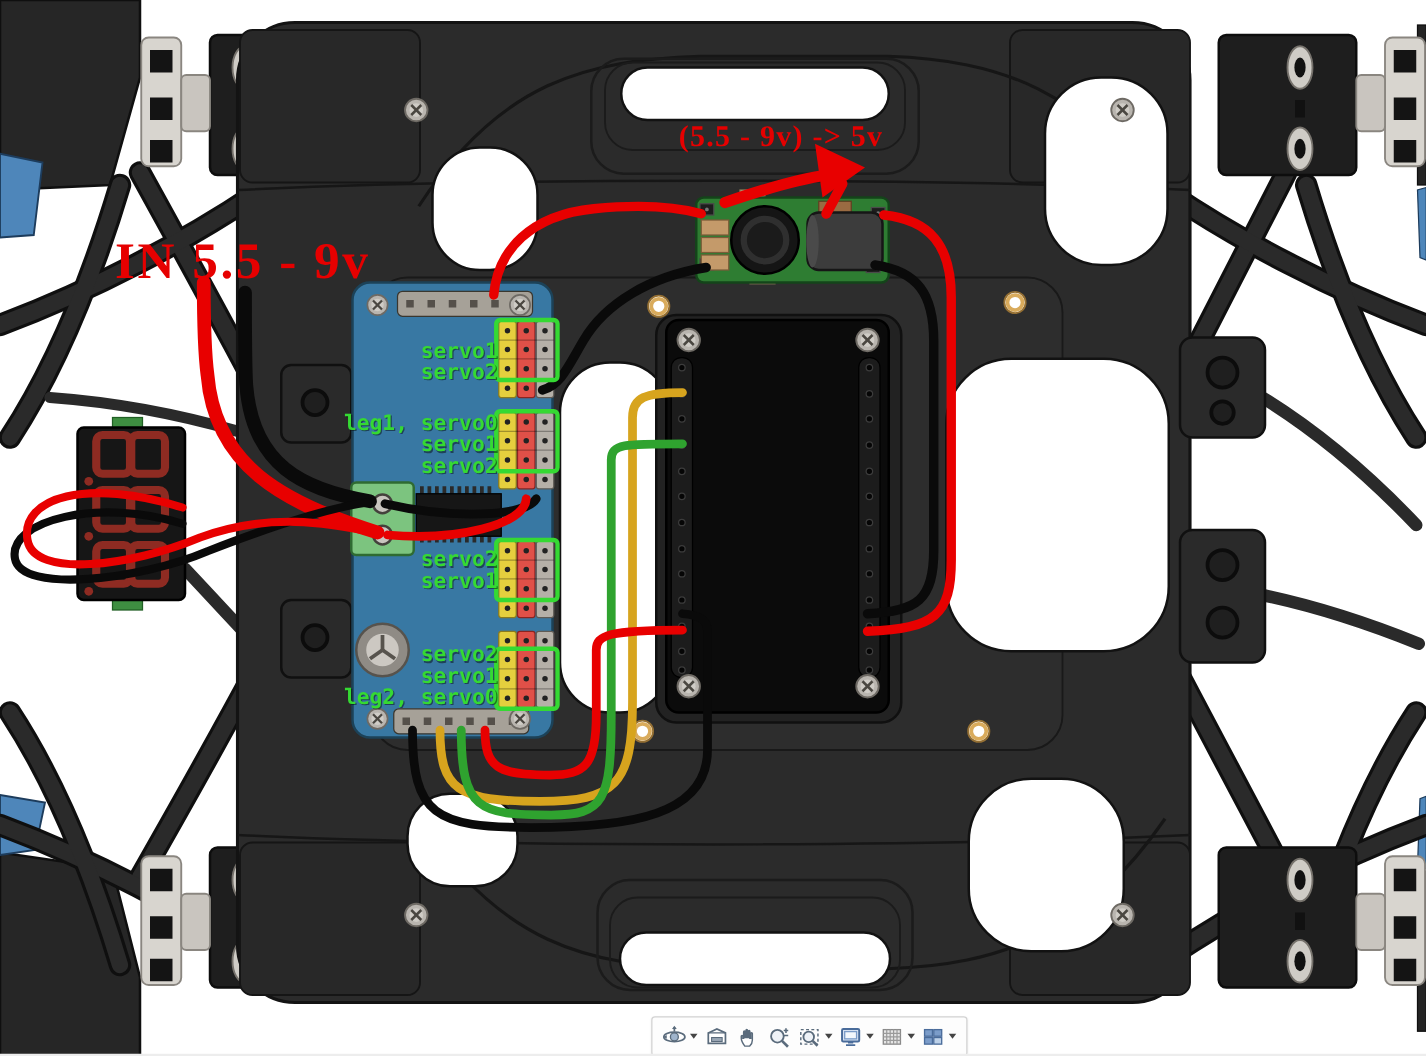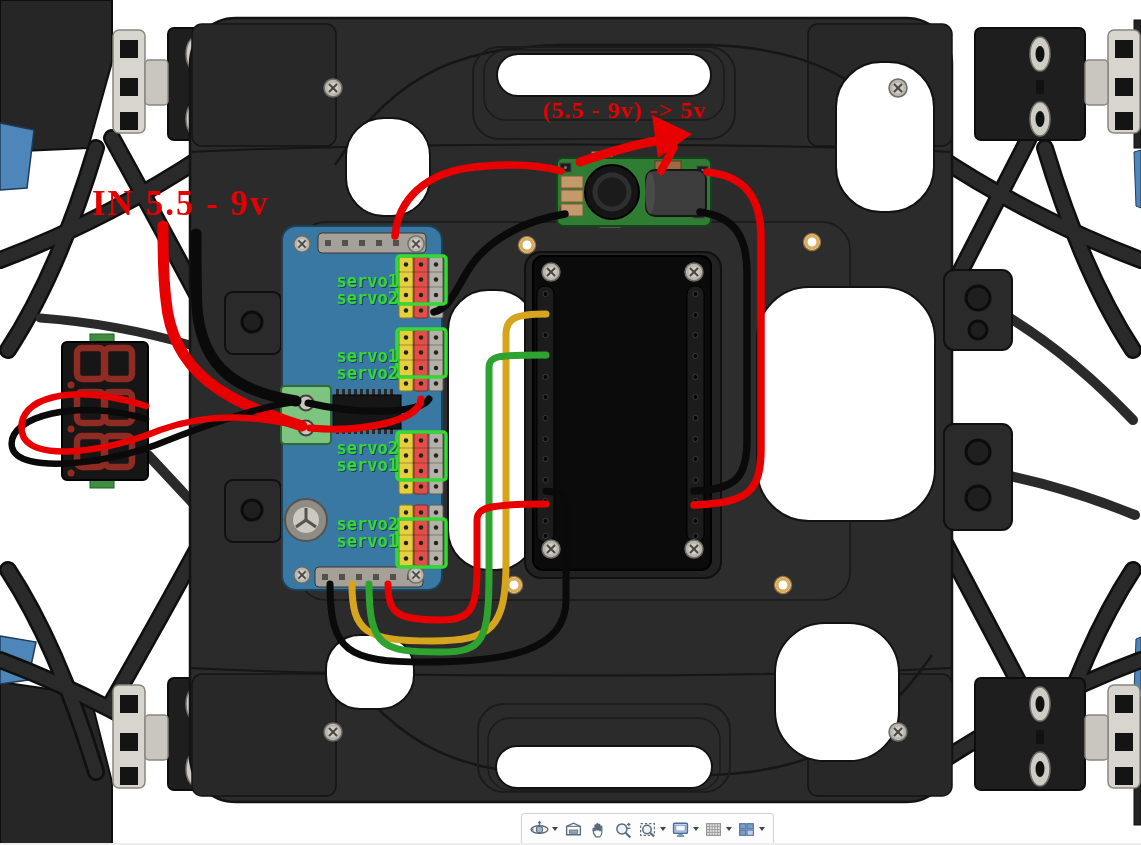--- a/index.html
+++ b/index.html
@@ -1,21 +1,21 @@
 <!DOCTYPE html>
 <html><head>
 <meta charset="utf-8">
 <style>
   html,body{margin:0;padding:0;background:#fff;}
   .stage{position:relative;width:1141px;height:845px;background:#ffffff;overflow:hidden;
          font-family:"Liberation Sans",sans-serif;}
   .stage svg.scene{position:absolute;left:0;top:0;}
   .ann{position:absolute;color:#e60000;font-family:"Liberation Serif",serif;font-weight:bold;
        white-space:pre;pointer-events:none;}
-  .ann-in{left:92px;top:184px;font-size:35px;letter-spacing:2px;}
+  .ann-in{left:92px;top:184px;font-size:41px;letter-spacing:2px;}
   .ann-reg{left:543px;top:97px;font-size:24px;letter-spacing:1px;}
   .pcb-label{position:absolute;right:743px;width:230px;text-align:right;
              color:#35d933;font-family:"DejaVu Sans Mono",monospace;font-weight:bold;
              font-size:17px;line-height:18px;height:18px;letter-spacing:0px;
              text-shadow:1px 1px 0 rgba(0,0,0,.45);pointer-events:none;white-space:pre;}
   .toolbar{position:absolute;left:521px;top:813px;height:30px;display:flex;align-items:center;
            gap:1px;padding:0 6px;background:#fdfdfd;border:1px solid #d2d2d2;border-radius:3px;
            box-shadow:0 1px 2px rgba(0,0,0,.07);}
   .tb{display:flex;align-items:center;justify-content:center;height:26px;min-width:24px;
       background:transparent;border:none;padding:1px 2px;cursor:pointer;}
@@ -373,26 +373,28 @@
     <polygon points="692,134 652,115 658,158" fill="#e80000"></polygon>
     <path d="M674,147 L661,171" stroke="#e80000" stroke-width="8" fill="none" stroke-linecap="round"></path>
   </g>
 </svg>
 
 <div class="ann ann-in">IN 5.5 - 9v</div>
 <div class="ann ann-reg">(5.5 - 9v) -&gt; 5v</div>
 
 <div class="pcb-label" style="top:272px">servo1</div>
 <div class="pcb-label" style="top:289px">servo2</div>
+<div class="pcb-label" style="top:330px">leg1, servo0</div>
 <div class="pcb-label" style="top:347px">servo1</div>
 <div class="pcb-label" style="top:364px">servo2</div>
 <div class="pcb-label" style="top:439px">servo2</div>
 <div class="pcb-label" style="top:456px">servo1</div>
 <div class="pcb-label" style="top:515px">servo2</div>
 <div class="pcb-label" style="top:532px">servo1</div>
+<div class="pcb-label" style="top:549px">leg2, servo0</div>
 
 <div class="toolbar">
   <button class="tb">
     <svg width="19" height="19" viewBox="0 0 18 18">
       <circle cx="9" cy="9" r="3" fill="#9fb4cc" stroke="#5a6b7c" stroke-width="1"></circle>
       <ellipse cx="9" cy="9" rx="8" ry="3.6" fill="none" stroke="#5a6b7c" stroke-width="1.3"></ellipse>
       <path d="M9,1.5 V5" stroke="#5a6b7c" stroke-width="1.3"></path>
       <polygon points="9,0.5 7.2,3 10.8,3" fill="#5a6b7c"></polygon>
       <polygon points="1,9 3.2,7.5 3.2,10.5" fill="#5a6b7c"></polygon>
     </svg>

